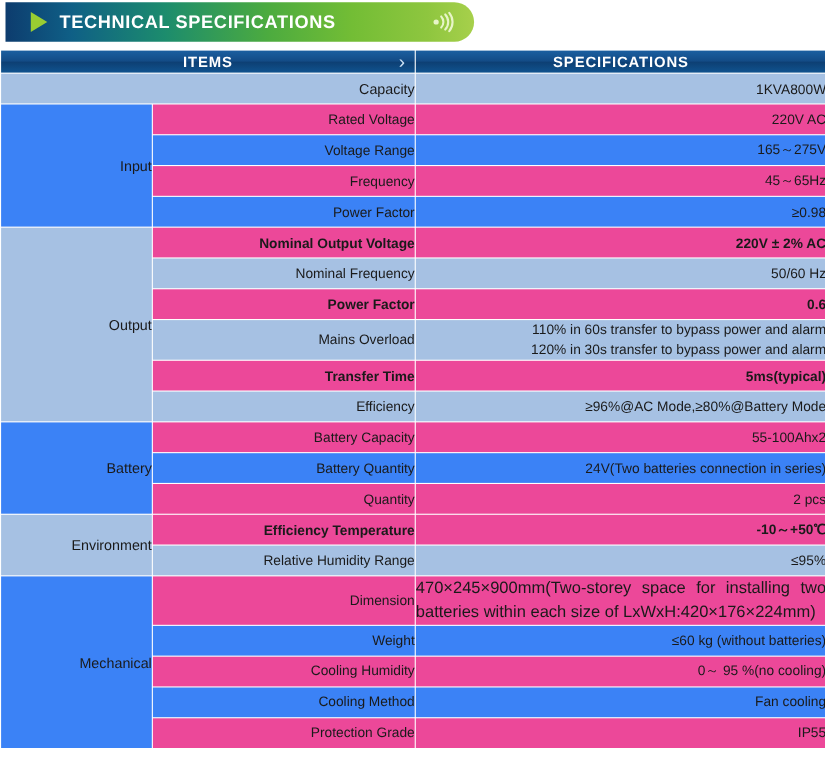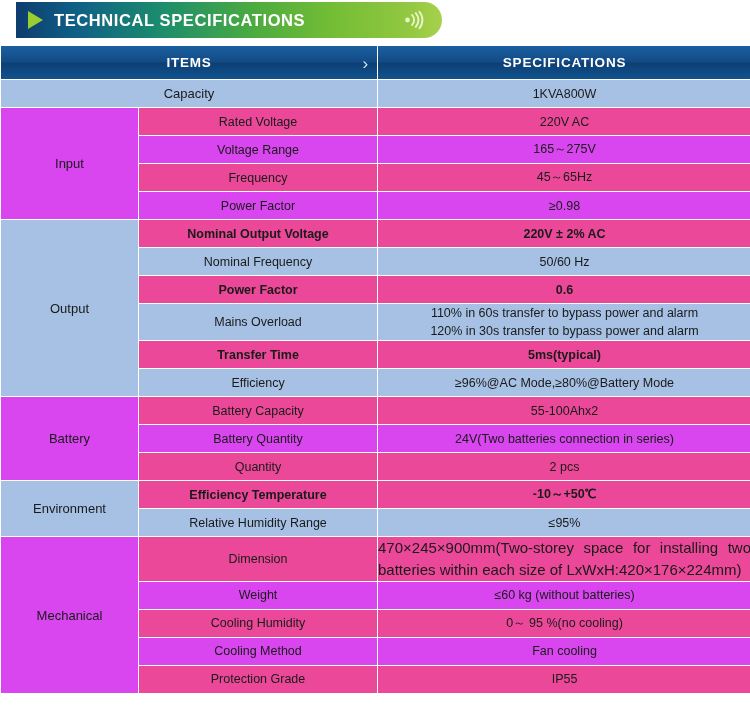--- a/index.html
+++ b/index.html
@@ -15,37 +15,37 @@
   }
 
   
   .banner-wrap {
     width: 750px;
     height: 45px;
     position: relative;
   }
   .banner {
     position: absolute;
-    left: 16px;
+    left: 5px;
     top: 2px;
     width: 426px;
     height: 36px;
     border-radius: 0 18px 18px 0;
     background: linear-gradient(to right,
         #0d3c6e 0%,
         #0f5f86 14%,
         #1c8c6d 34%,
         #4cab3f 56%,
         #73bd35 74%,
         #8ec63f 90%,
         #a7d04b 100%);
     display: flex;
     align-items: center;
     box-sizing: border-box;
-    padding-left: 12px;
+    padding-left: 23px;
   }
   .play-icon {
     width: 0;
     height: 0;
     border-left: 15px solid #9acd32;
     border-top: 9px solid transparent;
     border-bottom: 9px solid transparent;
     flex: 0 0 auto;
     margin-right: 11px;
   }
@@ -83,51 +83,51 @@
   .col-spec  { width: 373px; }
 
   
   .hdr {
     background: linear-gradient(to bottom, #1b5fa0 0%, #134b86 48%, #0d3f73 52%, #10538f 100%);
     color: #ffffff;
     font-size: 13.5px;
     font-weight: bold;
     letter-spacing: 0.8px;
     text-align: center;
-    height: 33px;
+    height: 20px;
     vertical-align: middle;
     position: relative;
   }
   .hdr-chev {
     position: relative;
   }
   .chev-mark {
     position: absolute;
     right: 8px;
     top: 50%;
     transform: translateY(-50%);
     color: #cfe3f5;
     font-size: 17px;
     font-weight: normal;
     line-height: 1;
   }
 
   
   .cell {
-    text-align: center;
+    text-align: right;
     vertical-align: middle;
     font-size: 12.5px;
     color: #1a1a1a;
     height: 27px;
   }
   .cell-pad { padding: 4px 6px; }
 
   
   .tone-dark   { background: #a6c1e3; }
-  .tone-light  { background: #d946ef; }
+  .tone-light  { background: #3b82f6; }
   .tone-mid    { background: #ec4899; font-weight: bold; }
   .tone-lightest { background: #ec4899; }
 
   .label-cell { font-size: 13px; }
 
   .justify-text {
     text-align: justify;
     text-align-last: left;
     line-height: 1.45;
     padding: 5px 26px 5px 28px;

